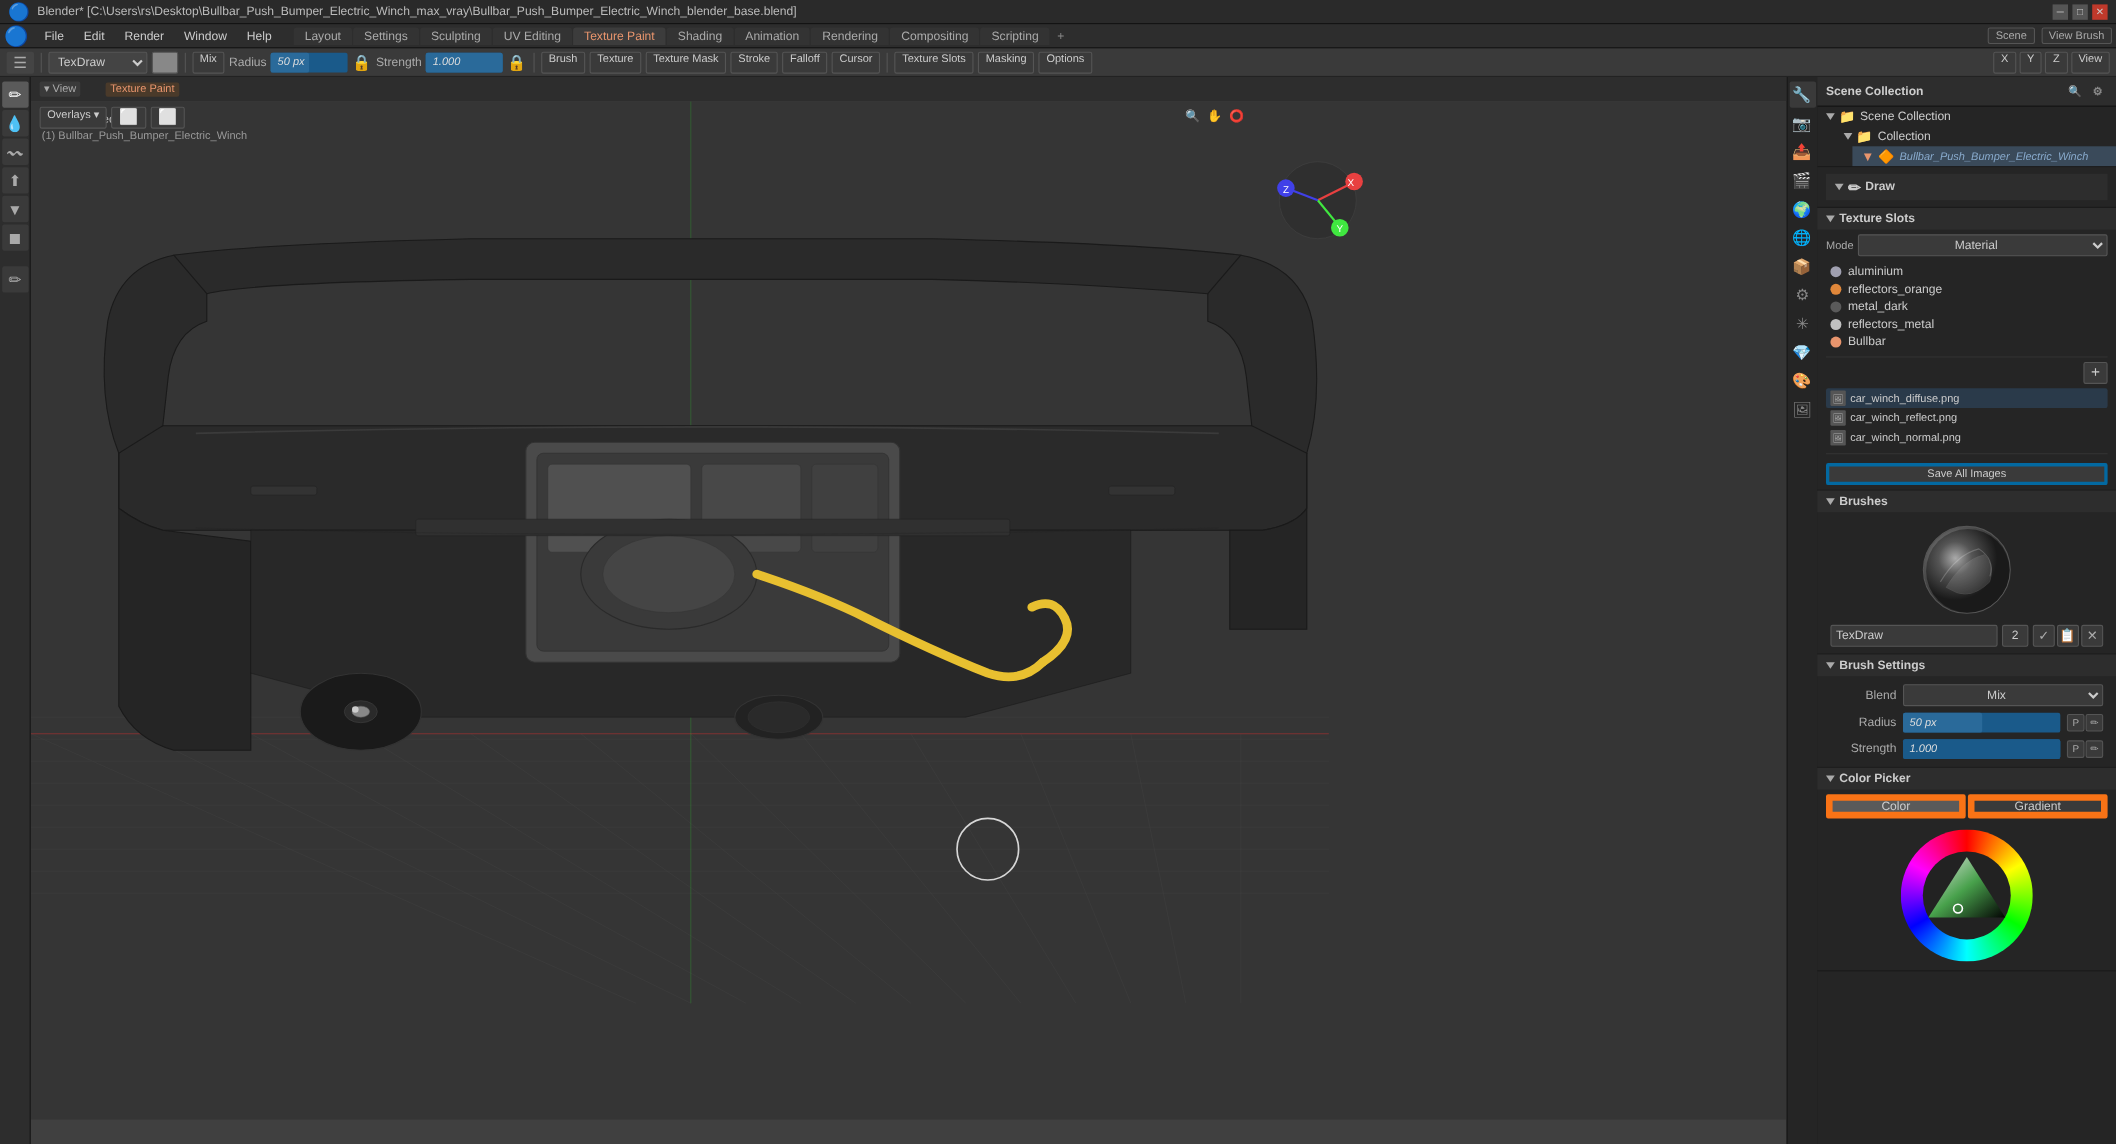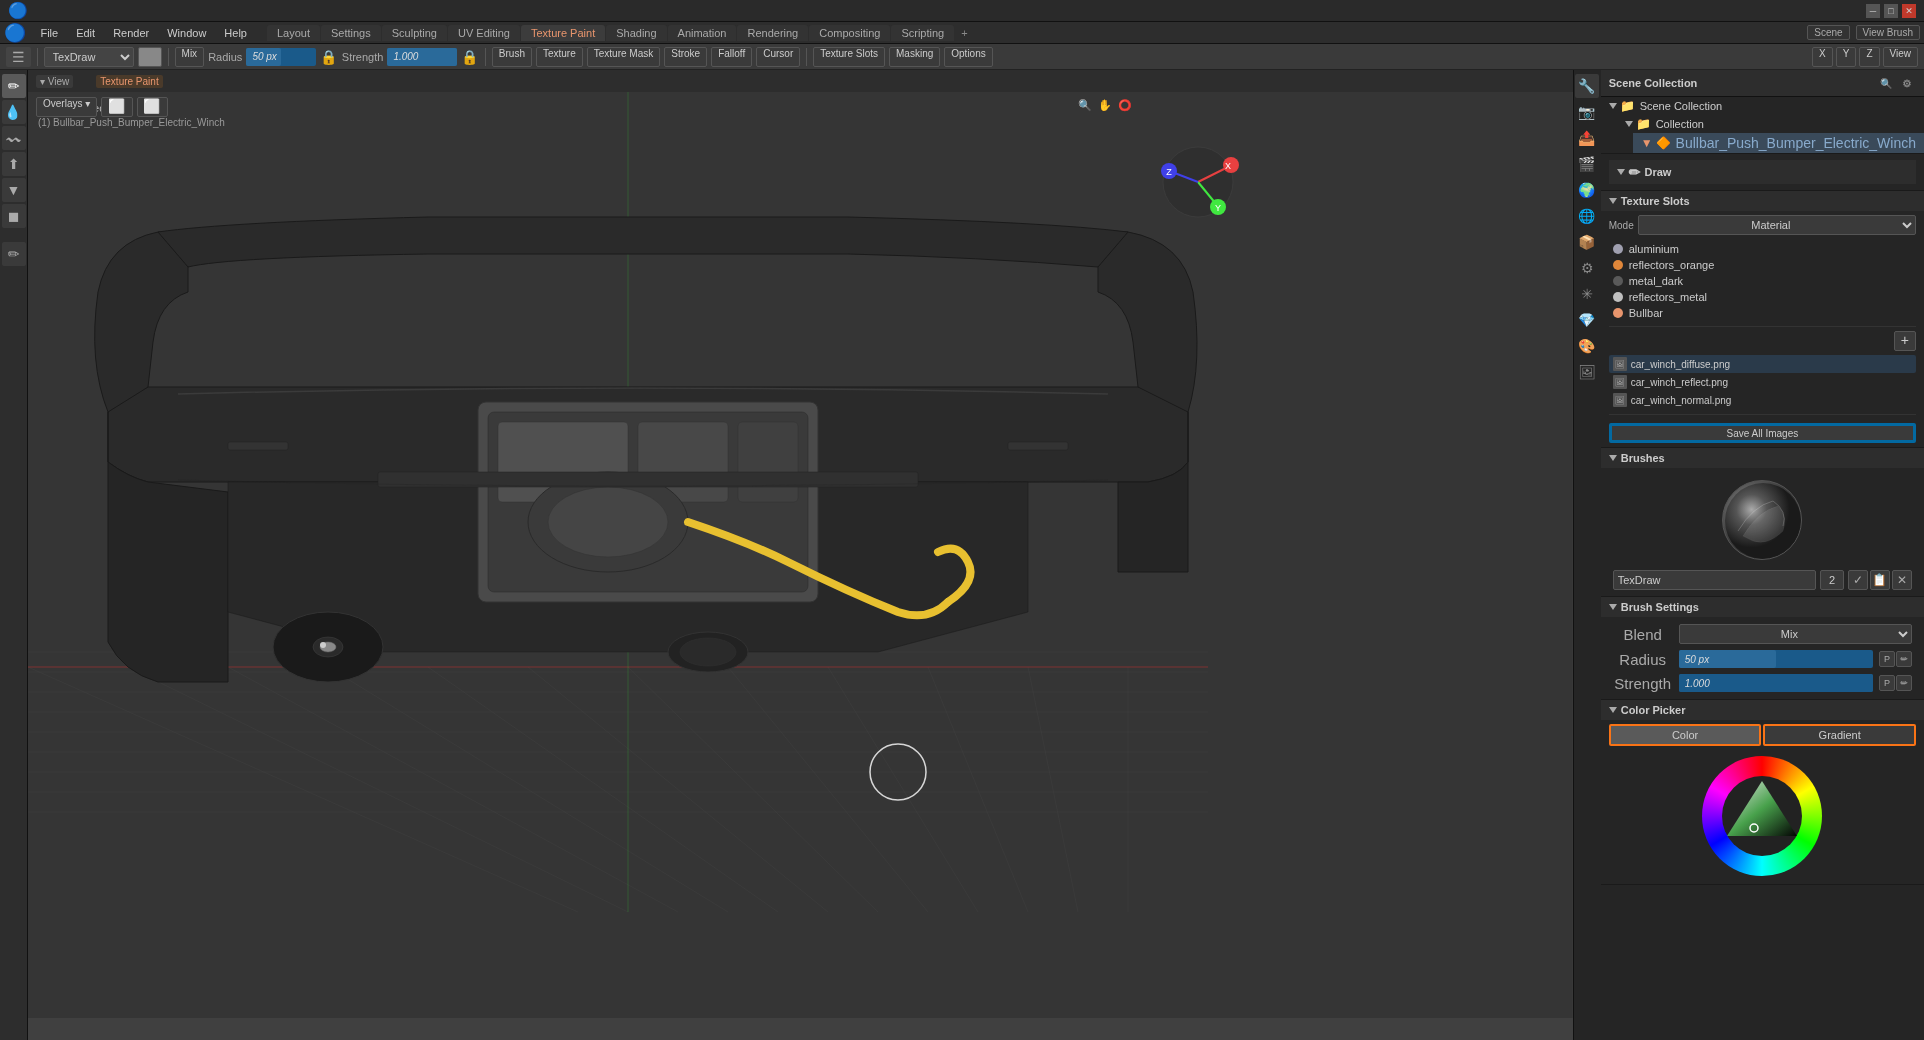--- a/index.html
+++ b/index.html
@@ -379,41 +379,41 @@
     }
 
     
     .brush-settings-row {
       display: flex;
       align-items: center;
       padding: 3px 4px;
       gap: 6px;
     }
     .bs-label {
-      font-size: 15px;
+      font-size: 11px;
       color: #aaa;
       width: 60px;
-      text-align: center;
+      text-align: right;
     }
 
     
     .color-section {
       padding: 4px 8px;
       background: #252525;
     }
     .color-gradient-tabs {
       display: flex;
       gap: 2px;
       margin-bottom: 6px;
     }
     .color-tab {
       flex: 1;
       height: 22px;
       background: #3a3a3a;
-      border: 2px solid #f97316;
+      border: 6px solid #f97316;
       color: #ccc;
       font-size: 11px;
       cursor: pointer;
       border-radius: 2px;
       display: flex;
       align-items: center;
       justify-content: center;
     }
     .color-tab.active { background: #5a5a5a; }
     .color-wheel-container {
@@ -515,20 +515,21 @@
       border-radius: 2px;
       background: #1a5a8a;
     }
   </style>
 </head>
 <body>
 
 <div id="titlebar">
   <div style="display:flex;align-items:center;gap:6px;">
     <span style="font-size:16px;color:#e8956d;">🔵</span>
+    <span id="tb-title" style="font-size:11px;color:#bbb;">Blender* [C:\Users\rs\Desktop\Bullbar_Push_Bumper_Electric_Winch_max_vray\Bullbar_Push_Bumper_Electric_Winch_blender_base.blend]</span>
   </div>
   <div id="titlebar-controls">
     <button class="titlebar-btn">─</button>
     <button class="titlebar-btn">□</button>
     <button class="titlebar-btn" style="background:#c0392b;">✕</button>
   </div>
 </div>
 
 <div id="menubar">
   <span style="font-size:18px;color:#e8956d;margin-right:4px;">🔵</span>
@@ -780,21 +781,21 @@
           <span>Scene Collection</span>
         </div>
         <div class="scene-item scene-item-indent">
           <span class="tri-down"></span>
           <span class="scene-icon">📁</span>
           <span>Collection</span>
         </div>
         <div class="scene-item scene-item-indent active" style="margin-left:32px;">
           <span style="font-size:12px;color:#e8956d;">▼</span>
           <span class="scene-icon">🔶</span>
-          <span style="color:#8ac;font-size:14px;">Bullbar_Push_Bumper_Electric_Winch</span>
+          <span style="color:#8ac;font-size:10px;font-style:italic;">Bullbar_Push_Bumper_Electric_Winch</span>
         </div>
       </div>
 
       <div id="draw-section">
         <div class="rp-section-header">
           <span class="tri-down"></span>
           <span style="font-size:14px;color:#ccc;">✏</span>
           <span>Draw</span>
         </div>
       </div>

